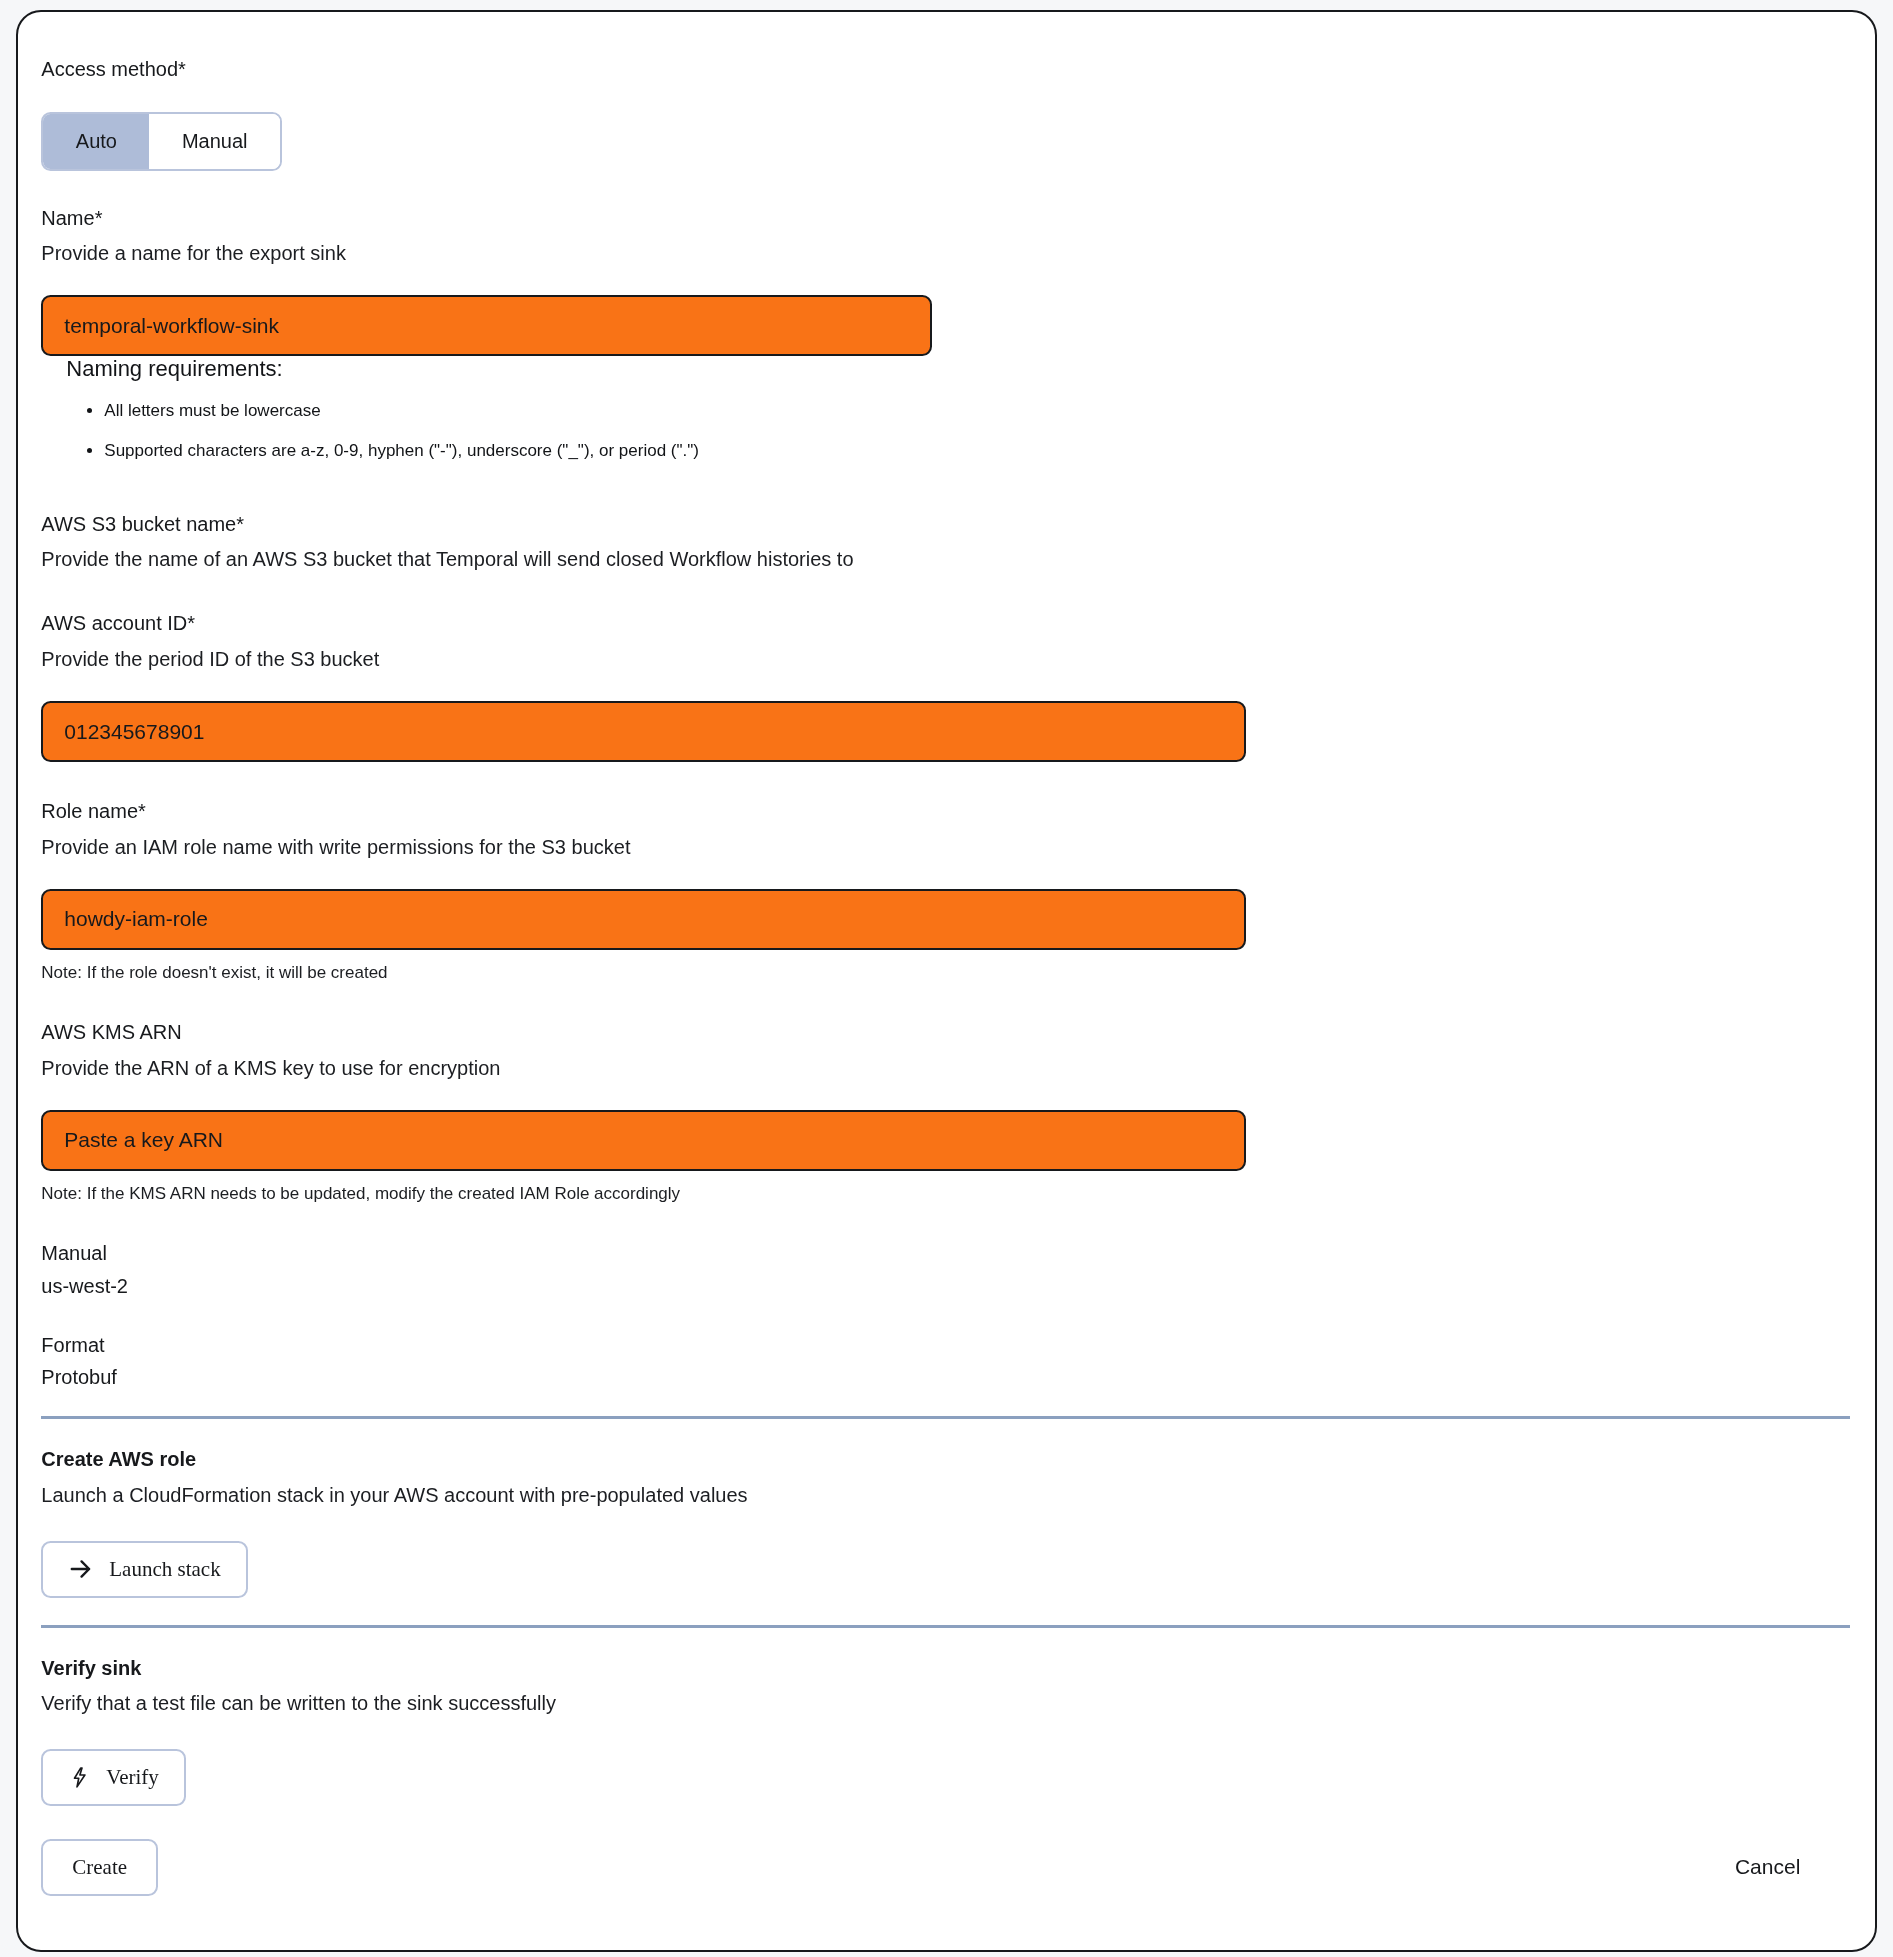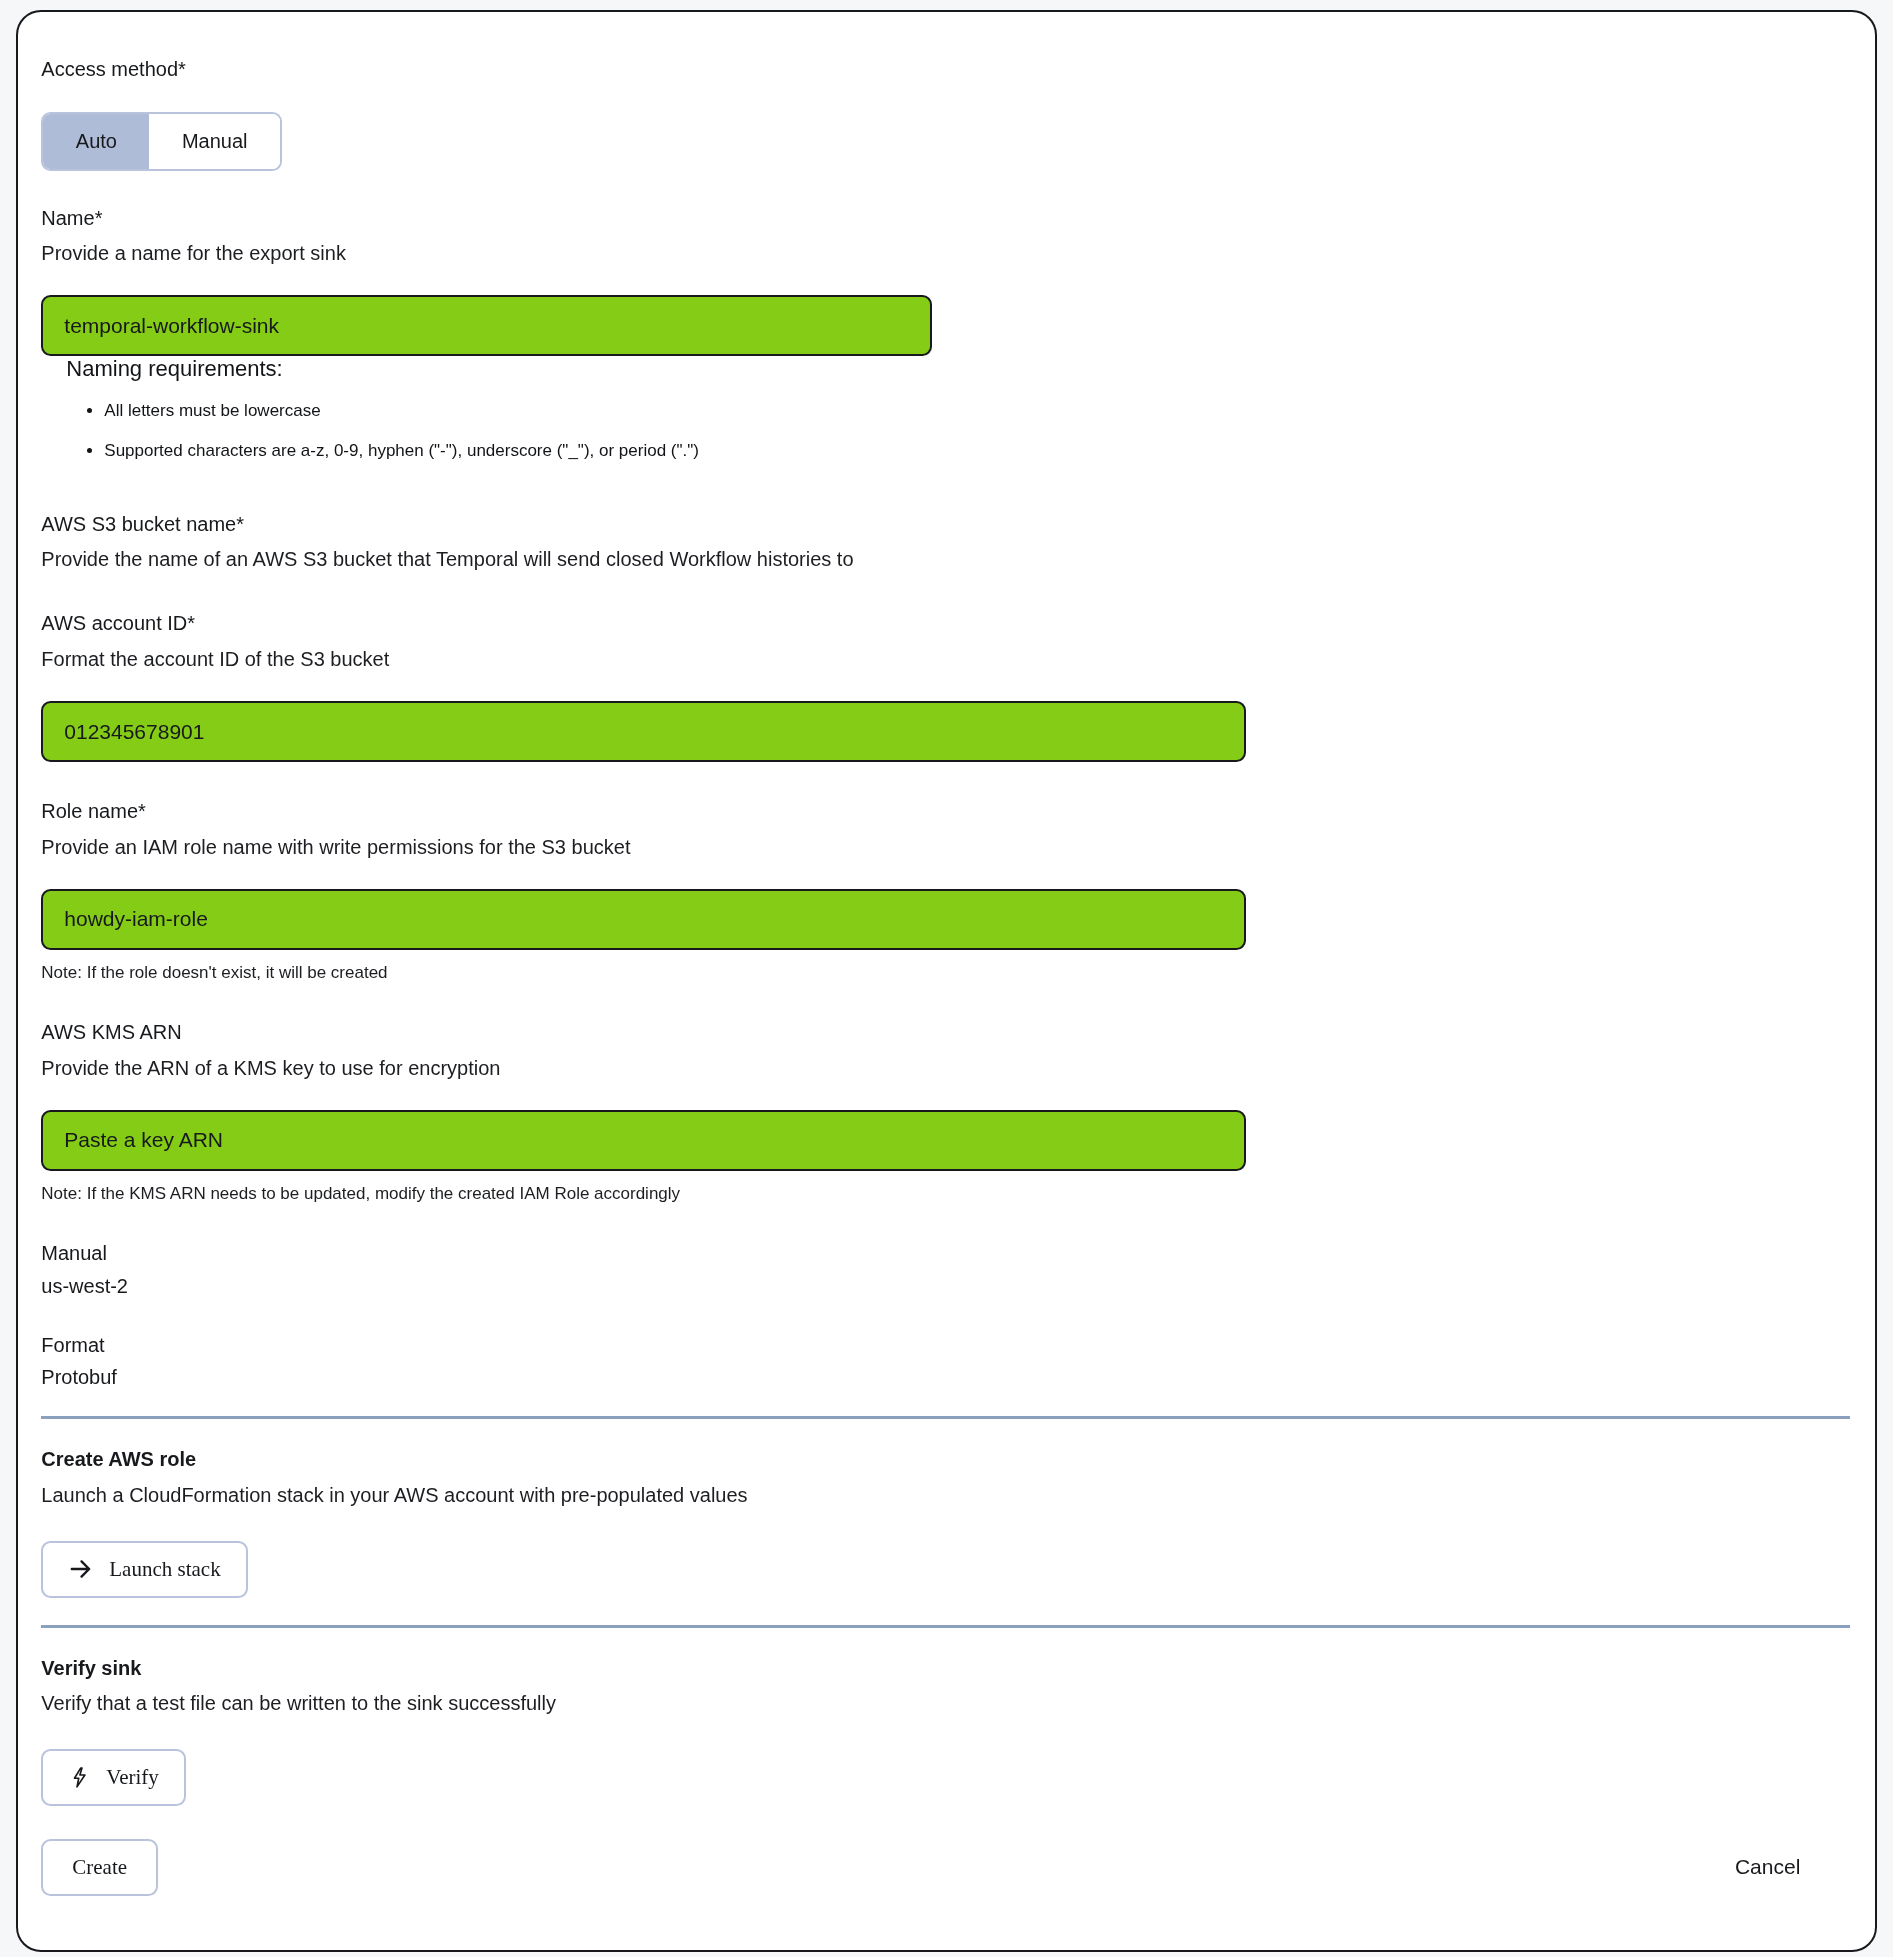--- a/index.html
+++ b/index.html
@@ -55,21 +55,21 @@
     display: block;
     margin-top: 27px;
     height: 61px;
     width: 1205px;
     border: 2.4px solid #17191c;
     border-radius: 9.6px;
     padding: 0 21px;
     font-family: "Liberation Sans", sans-serif;
     font-size: 21px;
     color: #17191c;
-    background: #84cc16;
+    background: #f97316;
     outline: none;
   }
   .text-input::placeholder { color: #17191c; opacity: 1; }
   .name-col .text-input { width: 891px; }
 
   .naming-req { margin-left: 25px; width: 884px; padding-top: 0; }
   .nr-title { font-size: 22px; color: #121417; }
   .naming-req ul { margin-top: 11.5px; padding-left: 38px; }
   .naming-req li { font-size: 17px; line-height: 33px; margin-bottom: 7.6px; color: #121417; }
 
@@ -153,21 +153,21 @@
 
   
   <div class="field-block">
     <div class="label">AWS S3 bucket name*</div>
     <div class="desc">Provide the name of an AWS S3 bucket that Temporal will send closed Workflow histories to</div>
   </div>
 
   
   <div class="field-block">
     <div class="label">AWS account ID*</div>
-    <div class="desc">Format the account ID of the S3 bucket</div>
+    <div class="desc">Provide the period ID of the S3 bucket</div>
     <input class="text-input" type="text" value="012345678901" style="">
   </div>
 
   
   <div class="field-block">
     <div class="label">Role name*</div>
     <div class="desc">Provide an IAM role name with write permissions for the S3 bucket</div>
     <input class="text-input" type="text" value="howdy-iam-role" style="">
     <div class="note">Note: If the role doesn't exist, it will be created</div>
   </div>

